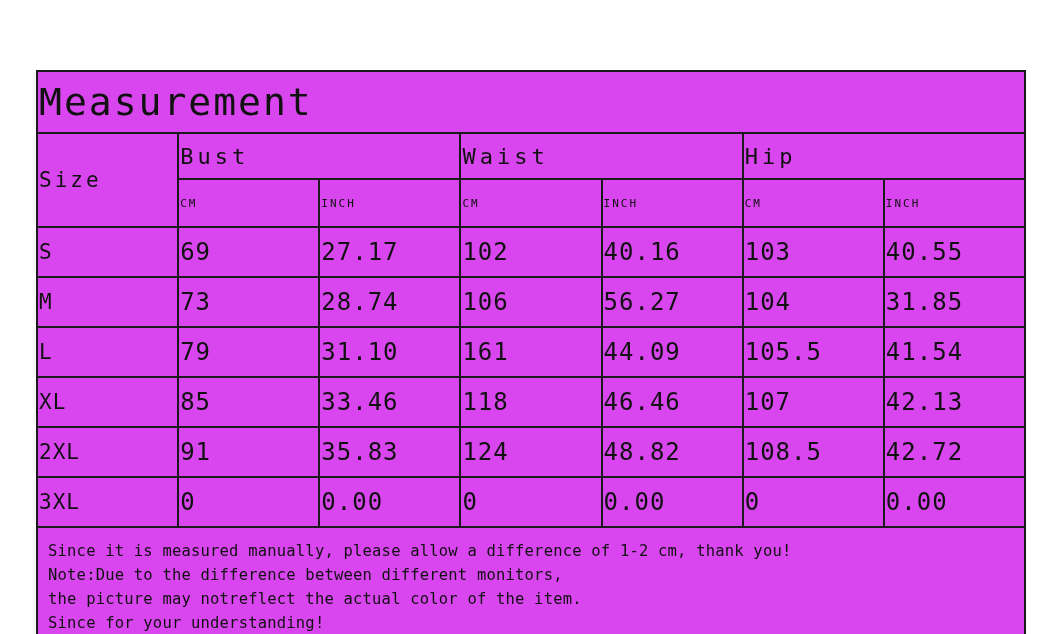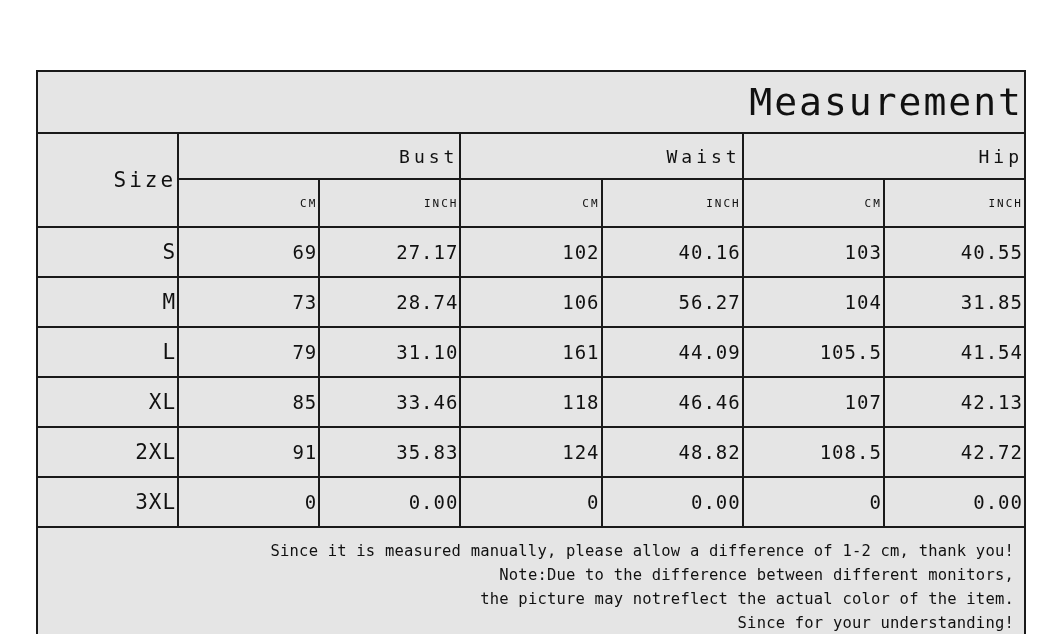--- a/index.html
+++ b/index.html
@@ -28,54 +28,54 @@
   }
   table.measure {
     border-collapse: collapse;
     width: 990px;
     table-layout: fixed;
     background: #ffffff;
   }
   table.measure td,
   table.measure th {
     border: 2px solid #1a1a1a;
-    text-align: right;
+    text-align: left;
     vertical-align: middle;
     font-weight: normal;
     color: #111111;
-    background: #e5e5e5;
+    background: #d946ef;
   }
   .title-cell {
     height: 58px;
     font-size: 38px;
     letter-spacing: 2px;
     font-family: "DejaVu Sans Mono", "Liberation Mono", monospace;
   }
   .group-cell {
     height: 42px;
-    font-size: 18px;
+    font-size: 22px;
     letter-spacing: 4px;
   }
   .size-cell {
     font-size: 21px;
     letter-spacing: 3px;
   }
   .unit-cell {
     height: 44px;
     font-size: 11px;
     letter-spacing: 2px;
   }
   .row-label {
     height: 46px;
     font-size: 21px;
     letter-spacing: 1px;
   }
   .data-cell {
     height: 46px;
-    font-size: 19px;
+    font-size: 24px;
     letter-spacing: 1px;
     margin-left: 16px;
   }
   .notes-cell {
     height: 102px;
     font-size: 15.5px;
     line-height: 1.55;
     letter-spacing: 0.2px;
     padding: 8px 10px 10px 10px;
   }

